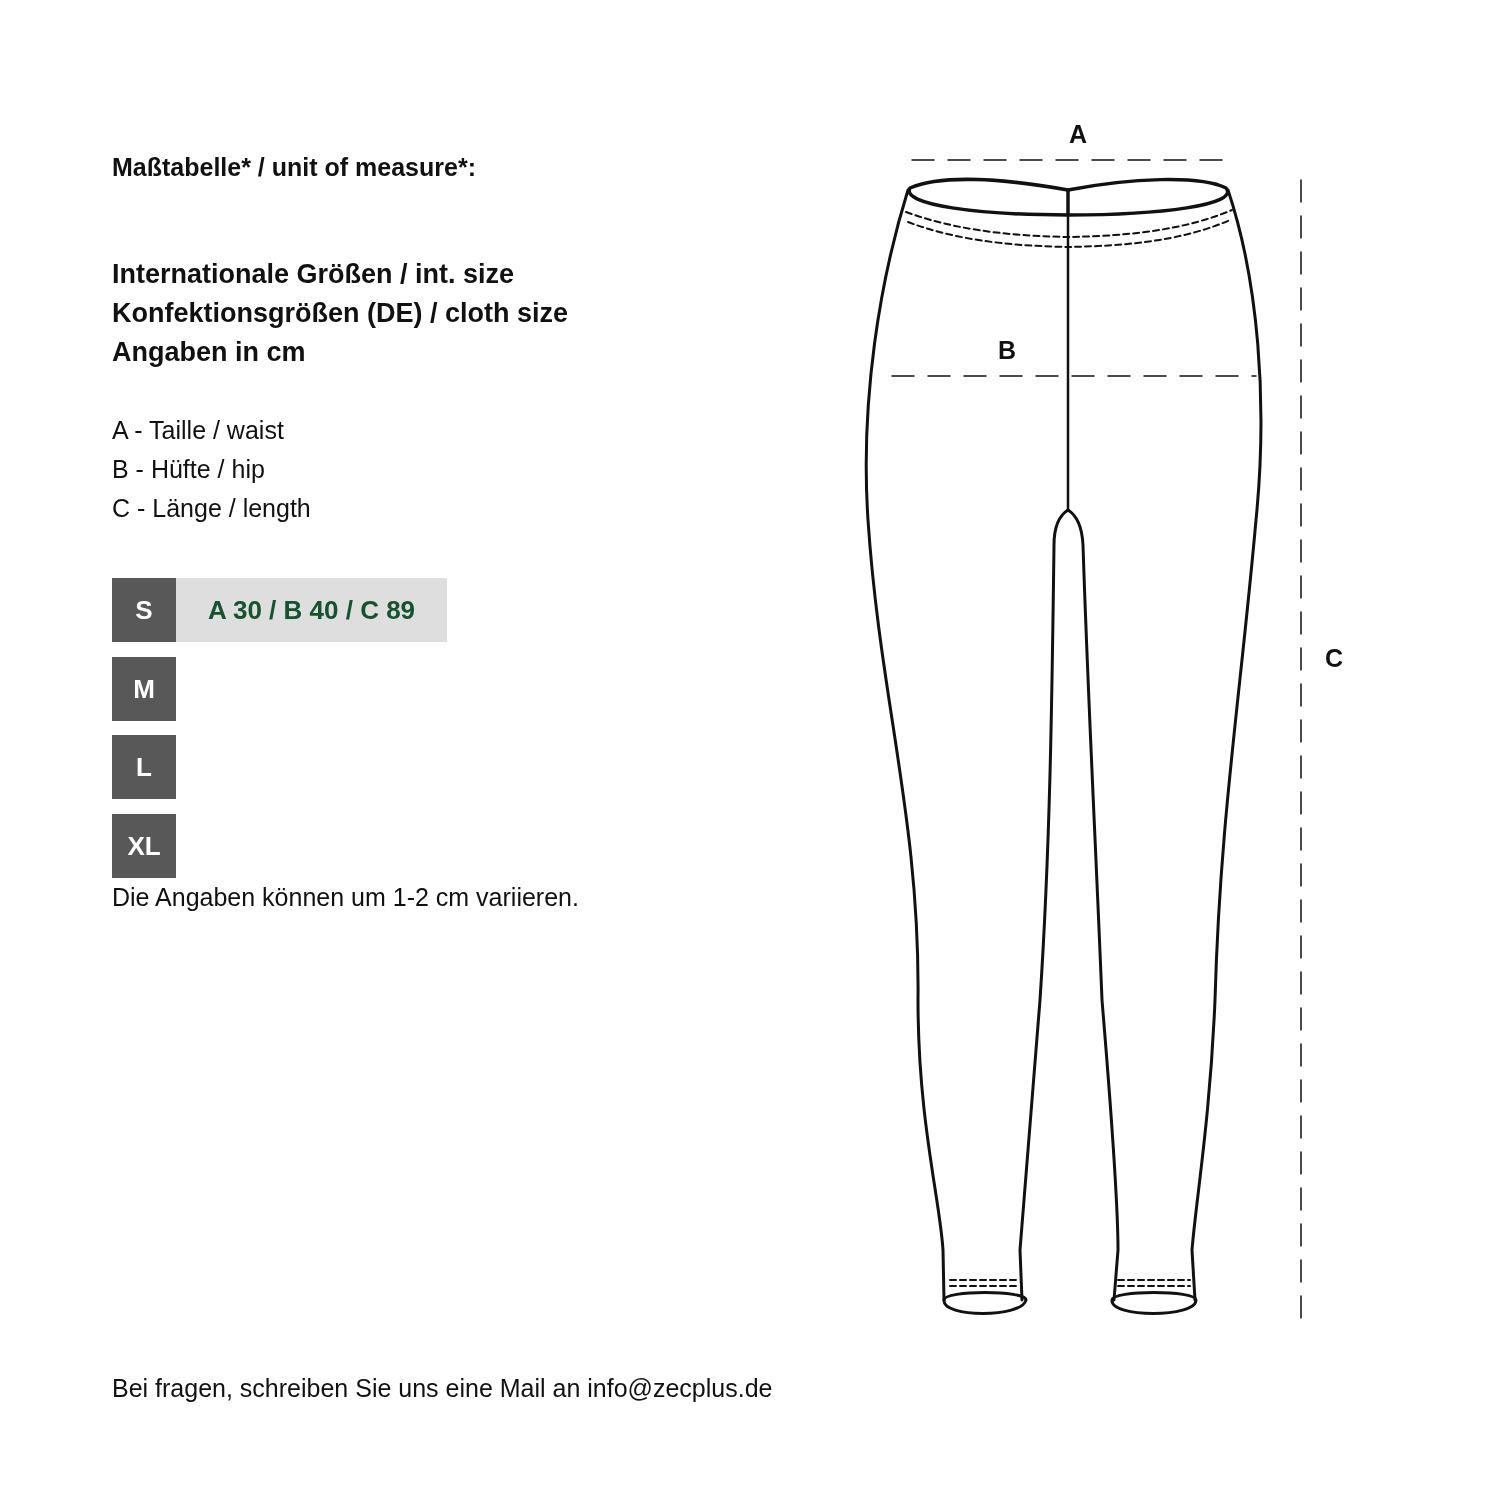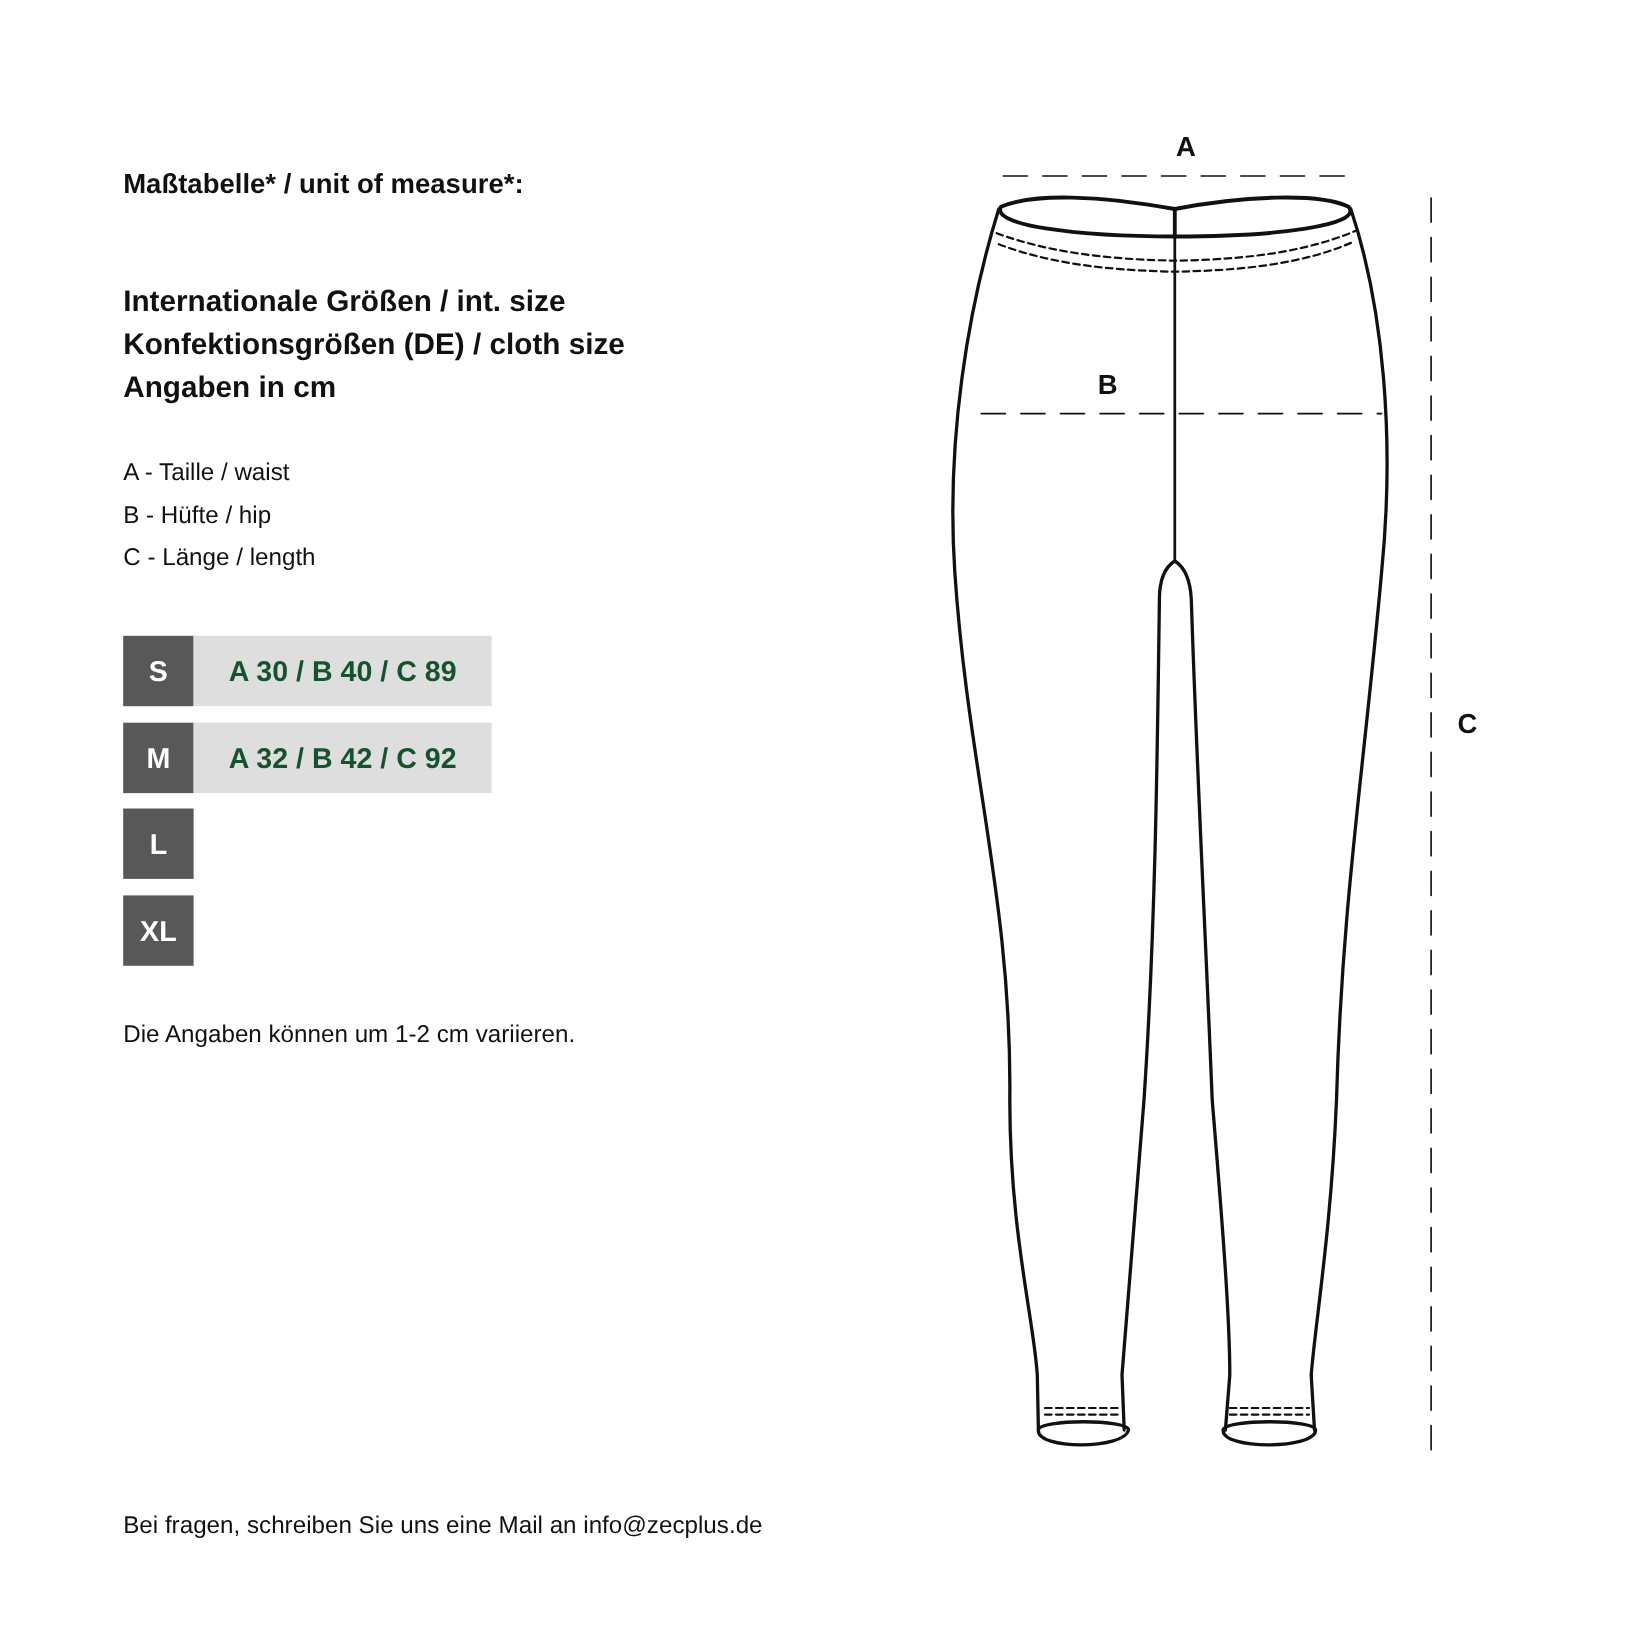--- a/index.html
+++ b/index.html
@@ -1,20 +1,20 @@
 <!DOCTYPE html>
 <html><head>
 <meta charset="utf-8">
 <style>
   html, body { margin:0; padding:0; background:#fff; }
   body { width:1500px; height:1500px; position:relative; overflow:hidden; font-family:"Liberation Sans", sans-serif; color:#111; }
   .abs { position:absolute; }
   .title { left:112px; top:153px; font-size:25px; font-weight:bold; }
   .bold-line { left:112px; font-size:27px; font-weight:bold; }
-  .reg-line { left:112px; font-size:22px; }
+  .reg-line { left:112px; font-size:25px; }
   .size-row { position:absolute; left:112px; width:335px; height:64px; display:flex; }
   .size-tag { width:64px; height:64px; background:#585858; color:#fff; font-weight:bold; font-size:26px; display:flex; align-items:center; justify-content:center; }
   .size-val { flex:1; background:#dedede; color:#14532d; font-weight:bold; font-size:26px; display:flex; align-items:center; justify-content:center; }
   .lbl { font-size:25px; font-weight:bold; color:#111; }
   svg { position:absolute; left:0; top:0; }
 </style>
 </head>
 <body>
 
 <div class="abs title">Maßtabelle* / unit of measure*:</div>
@@ -25,30 +25,29 @@
 <div class="abs reg-line" style="top:416px">A - Taille / waist</div>
 <div class="abs reg-line" style="top:455px">B - Hüfte / hip</div>
 <div class="abs reg-line" style="top:494px">C - Länge / length</div>
 
 <div class="size-row" style="top:578px">
   <div class="size-tag">S</div>
   <div class="size-val">A 30 / B 40 / C 89</div>
 </div>
 <div class="size-row" style="top:657px">
   <div class="size-tag">M</div>
-  <div class="size-val">A 32 / B 42 / C 92</div>
 </div>
 <div class="size-row" style="top:735px">
   <div class="size-tag">L</div>
 </div>
 <div class="size-row" style="top:814px">
   <div class="size-tag">XL</div>
 </div>
 
-<div class="abs reg-line" style="top:927px">Die Angaben können um 1-2 cm variieren.</div>
+<div class="abs reg-line" style="top:883px">Die Angaben können um 1-2 cm variieren.</div>
 <div class="abs reg-line" style="top:1374px">Bei fragen, schreiben Sie uns eine Mail an info@zecplus.de</div>
 
 <svg width="1500" height="1500">
   <g fill="none" stroke="#111" stroke-linecap="round" stroke-linejoin="round">
 
     <line x1="912" y1="160" x2="1228" y2="160" stroke-width="1.5" stroke-dasharray="22,14"></line>
     <line x1="892" y1="376" x2="1256" y2="376" stroke-width="1.5" stroke-dasharray="22,14"></line>
     <line x1="1301" y1="180" x2="1301" y2="1320" stroke-width="1.5" stroke-dasharray="22,14"></line>
 
     <path d="M910,188 C940,175 1000,178 1068,190 C1130,178 1200,175 1226,188 C1240,205 1160,215 1068,215 C980,215 900,205 910,188 Z" stroke-width="3.5"></path>

